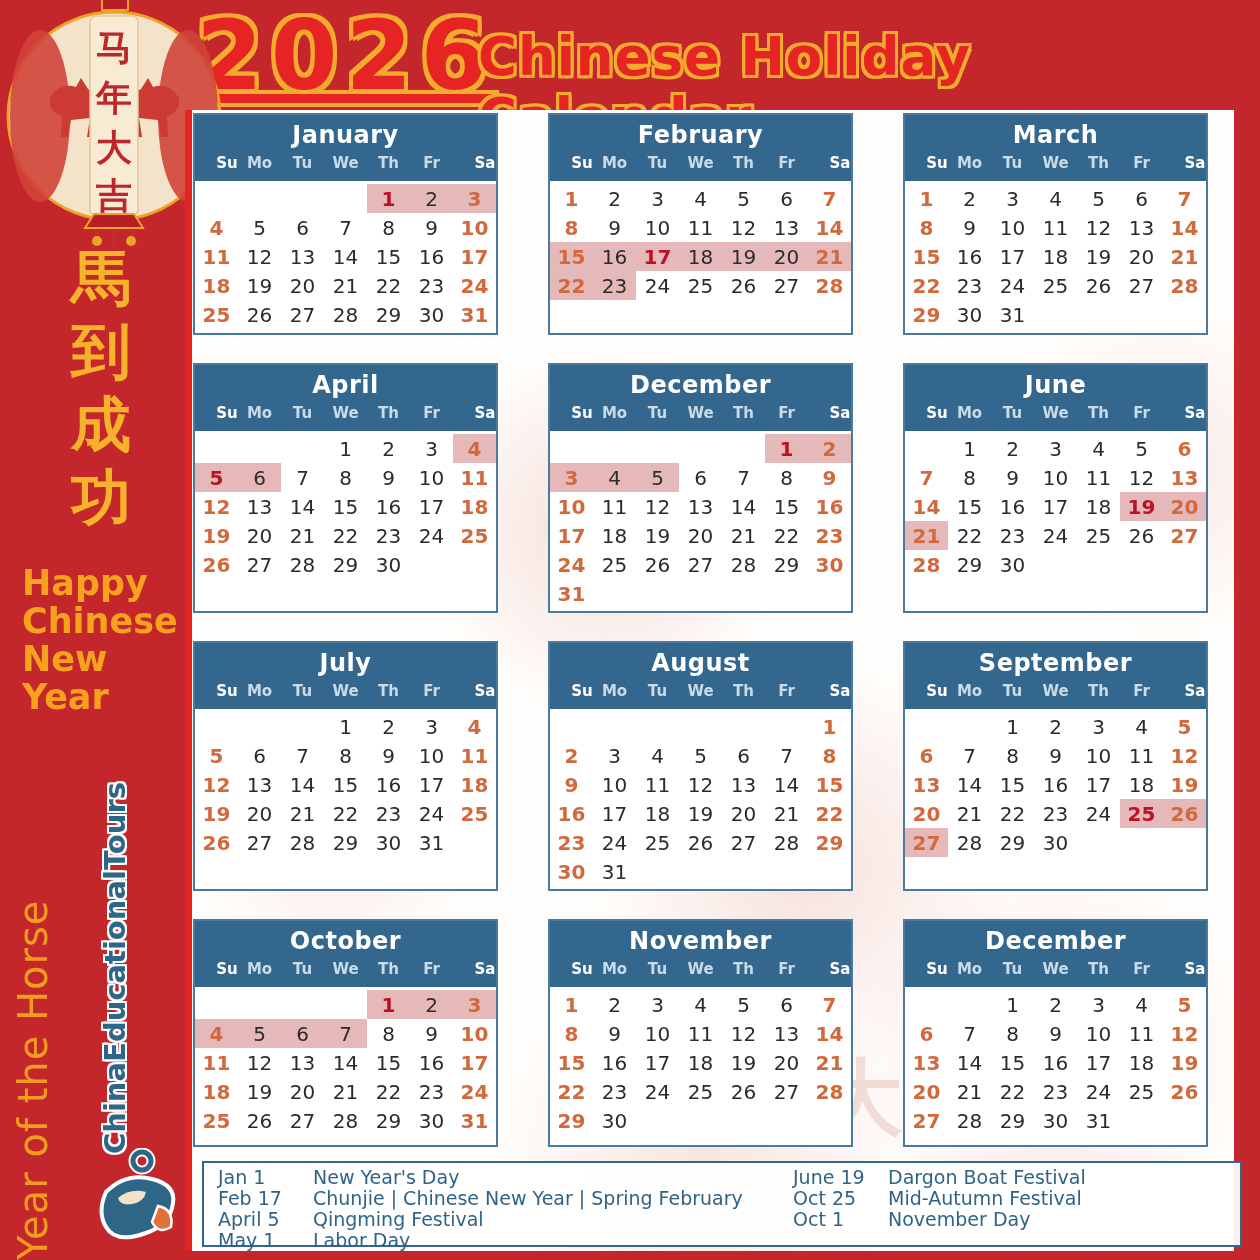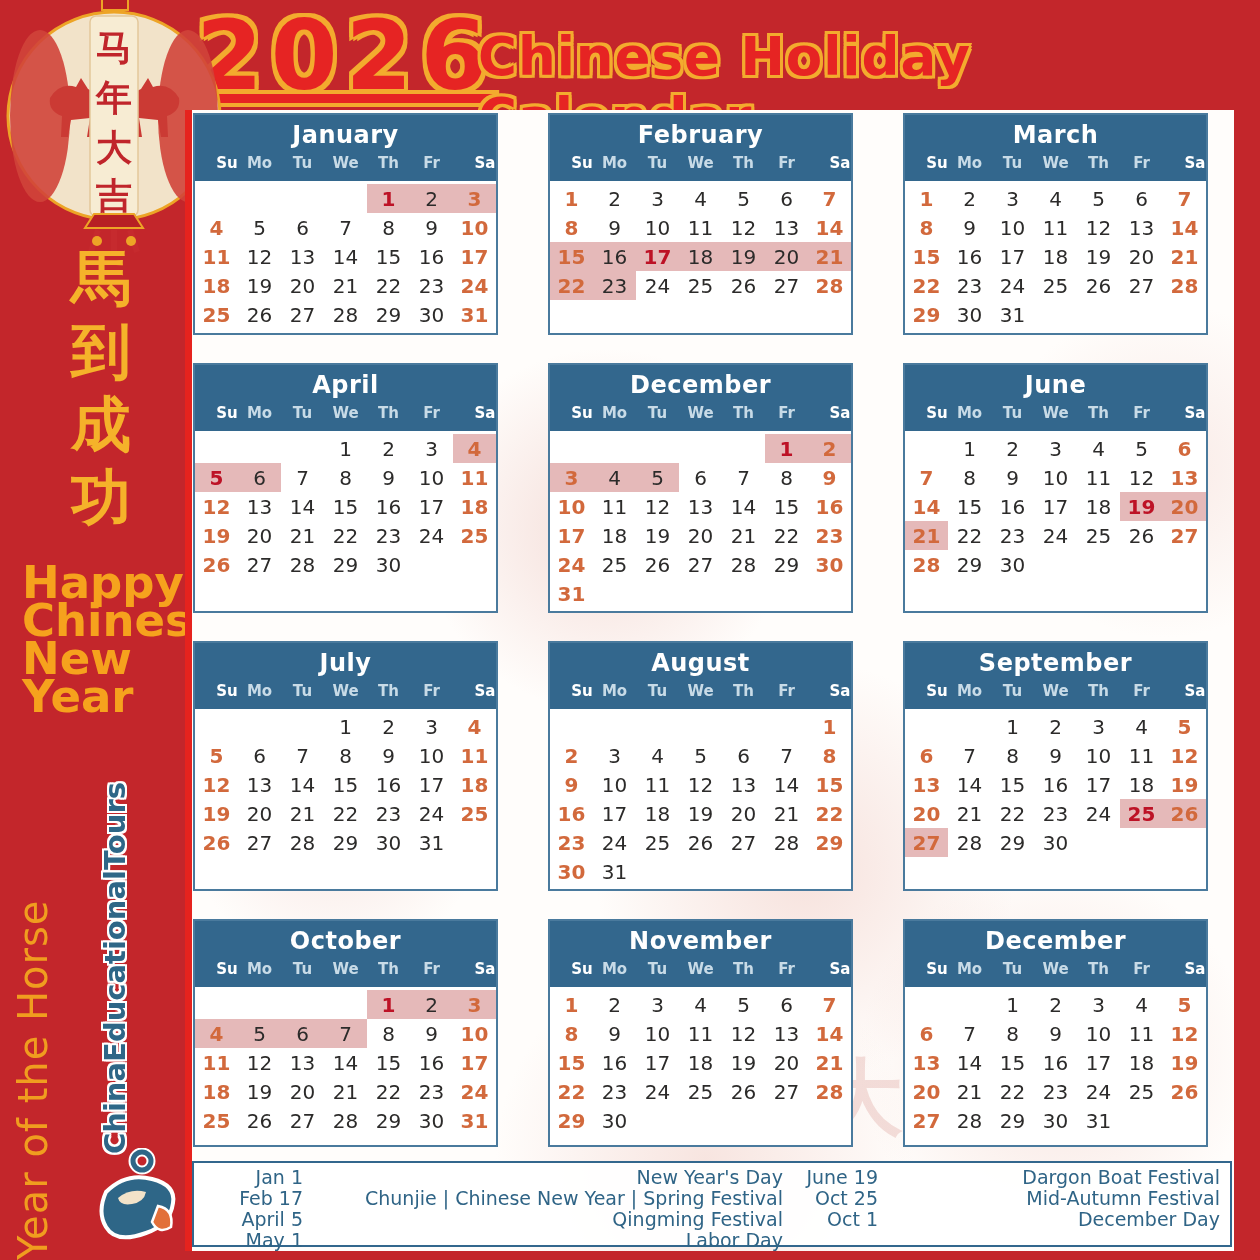--- a/index.html
+++ b/index.html
@@ -14,21 +14,21 @@
   .main-title{position:absolute;left:478px;top:26px;font-size:53px;font-weight:800;
     color:#e62423;letter-spacing:1px;
     text-shadow:-3px -3px 0 #f3ab2e,3px -3px 0 #f3ab2e,-3px 3px 0 #f3ab2e,3px 3px 0 #f3ab2e,
       0 -3px 0 #f3ab2e,0 3px 0 #f3ab2e,-3px 0 0 #f3ab2e,3px 0 0 #f3ab2e;}
 
   
   .lantern{position:absolute;left:2px;top:-6px;}
   .calligraphy{position:absolute;left:56px;top:242px;width:90px;text-align:center;
     font-size:60px;line-height:73px;font-weight:700;color:#f5b22a;
     font-family:"DejaVu Serif","Liberation Serif",serif;}
-  .greeting{position:absolute;left:22px;top:564px;font-size:45px;line-height:38px;
+  .greeting{position:absolute;left:22px;top:564px;font-size:35px;line-height:38px;
     font-weight:800;color:#f6a21d;}
   .year-vertical{position:absolute;left:10px;top:826px;height:434px;
     writing-mode:vertical-rl;transform:rotate(180deg);
     font-size:40px;color:#f09d1f;letter-spacing:1px;}
   .brand-vertical{position:absolute;left:98px;top:832px;height:322px;
     writing-mode:vertical-rl;transform:rotate(180deg);
     font-size:29px;font-weight:700;color:#2e6687;
     text-shadow:-2px -2px 0 #fff,2px -2px 0 #fff,-2px 2px 0 #fff,2px 2px 0 #fff,
       0 -2px 0 #fff,0 2px 0 #fff,-2px 0 0 #fff,2px 0 0 #fff;}
   .brand-logo{position:absolute;left:94px;top:1148px;}
@@ -59,23 +59,23 @@
   .wd{text-align:center;font-size:15px;line-height:18px;font-weight:700;color:#c8dbe7;}
   .wd.wd-end{color:#ffffff;margin-left:21px;}
   .month-body{display:grid;grid-template-columns:repeat(7,1fr);grid-auto-rows:29px;padding-top:3px;}
   .cell{display:flex;align-items:center;justify-content:center;
     font-size:20px;font-weight:500;color:#2c2b2a;}
   .cell.end{color:#d2693c;font-weight:700;}
   .cell.holiday{color:#bd1226;font-weight:700;}
   .cell.hl{background:#e5b9b9;}
 
   
-  .legend{box-sizing:border-box;position:absolute;left:7px;top:1051px;width:1040px;height:86px;
+  .legend{box-sizing:border-box;position:absolute;left:17px;top:1051px;width:1040px;height:86px;
     background:rgba(255,255,255,.93);border:2px solid #33678d;
-    display:flex;padding:4px 10px 12px 14px;color:#2f6486;text-align:right;}
+    display:flex;padding:4px 10px 12px 14px;color:#2f6486;}
   .legend-col-left{flex:0 0 575px;}
   .legend-col-right{flex:1;}
   .legend-row{display:flex;font-size:19px;line-height:21px;}
   .legend-date{flex:0 0 95px;}
   .legend-name{flex:1;}
 </style>
 </head>
 <body>
 
 <div class="page">
@@ -723,21 +723,21 @@
       </div>
 
     <div class="legend">
       <div class="legend-col-left">
         <div class="legend-row">
           <div class="legend-date">Jan 1</div>
           <div class="legend-name">New Year's Day</div>
         </div>
         <div class="legend-row">
           <div class="legend-date">Feb 17</div>
-          <div class="legend-name">Chunjie | Chinese New Year | Spring Festival</div>
+          <div class="legend-name">Chunjie | Chinese New Year | Spring February</div>
         </div>
         <div class="legend-row">
           <div class="legend-date">April 5</div>
           <div class="legend-name">Qingming Festival</div>
         </div>
         <div class="legend-row">
           <div class="legend-date">May 1</div>
           <div class="legend-name">Labor Day</div>
         </div>
       </div>
@@ -745,19 +745,19 @@
         <div class="legend-row">
           <div class="legend-date">June 19</div>
           <div class="legend-name">Dargon Boat Festival</div>
         </div>
         <div class="legend-row">
           <div class="legend-date">Oct 25</div>
           <div class="legend-name">Mid-Autumn Festival</div>
         </div>
         <div class="legend-row">
           <div class="legend-date">Oct 1</div>
-          <div class="legend-name">December Day</div>
+          <div class="legend-name">November Day</div>
         </div>
       </div>
     </div>
   </div>
 
 </div>
 
 </body></html>

